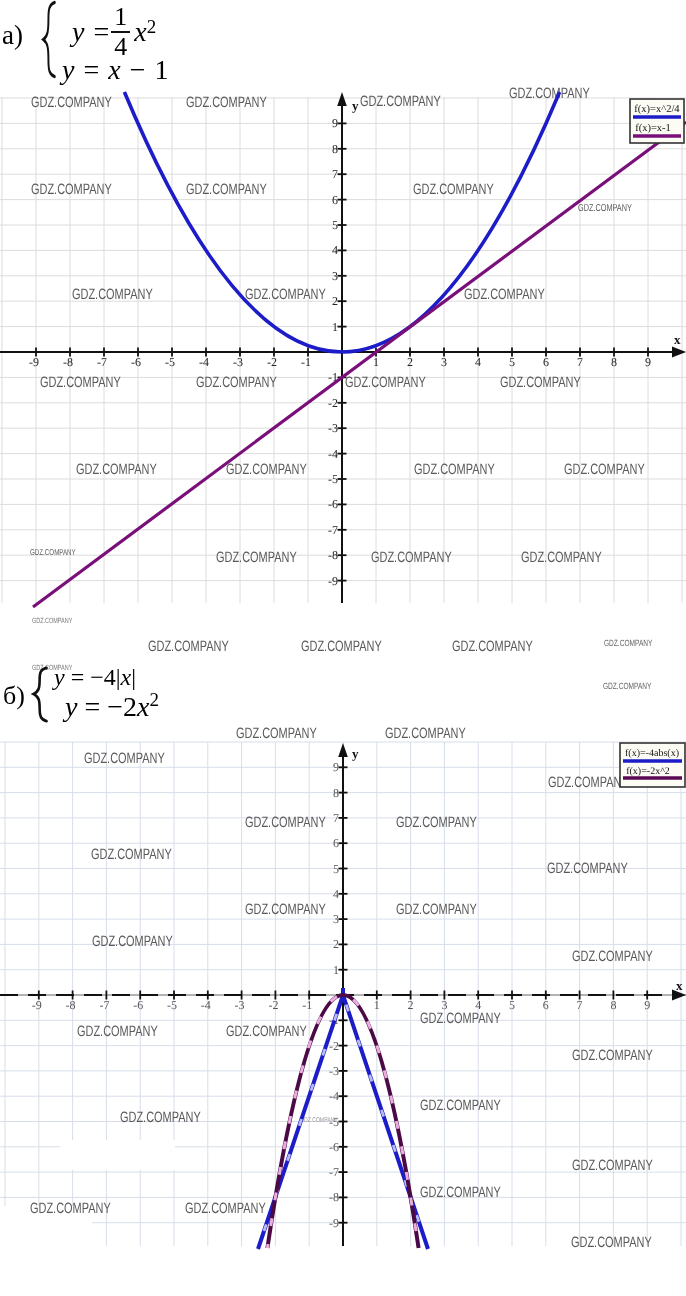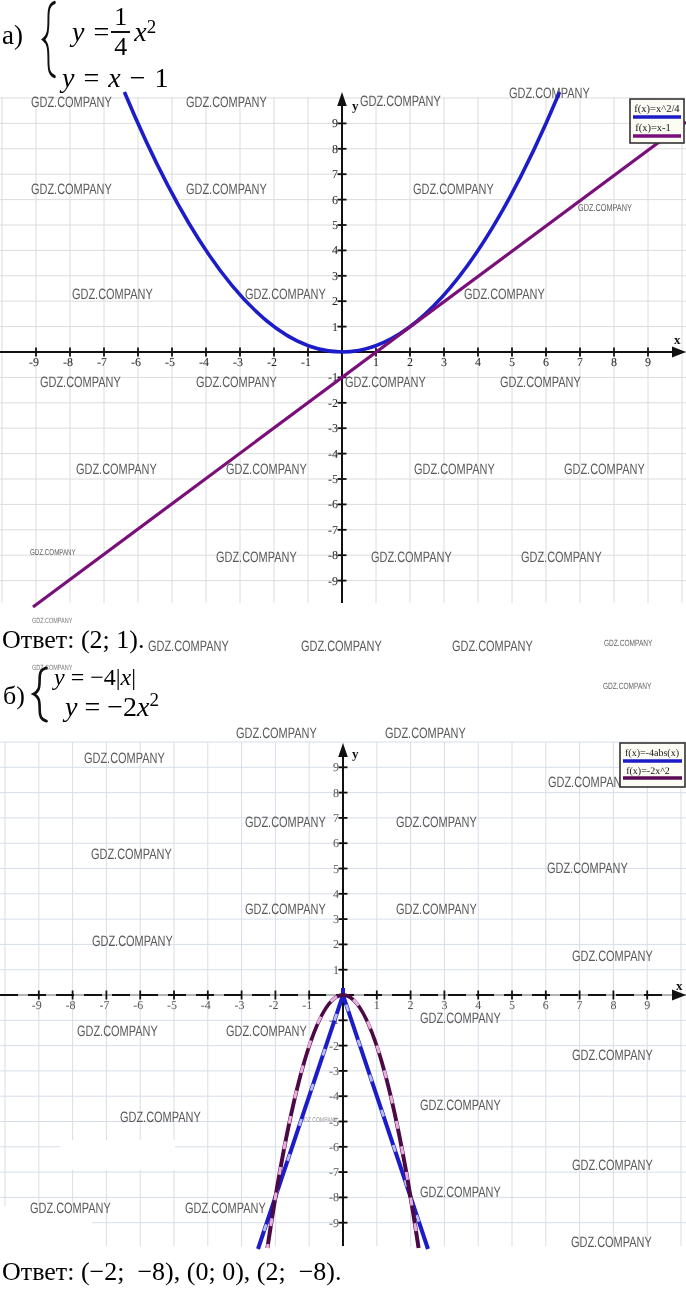--- a/index.html
+++ b/index.html
@@ -446,27 +446,25 @@
       <span style="margin:0 2px 0 9px">=</span>
 <span style="display:inline-flex;flex-direction:column;align-items:center;font-size:26px;line-height:1.06">
 <span style="padding:0 3px">1</span>
 <span style="display:block;width:19px;height:0;border-top:2px solid #111"></span>
 <span style="padding:0 3px">4</span>
       </span>
 <span class="it" style="margin-left:4px">x</span>
       <sup style="font-size:19px;line-height:1;margin-top:-10px">2</sup>
 </div>
 
-<div class="abs" style="left:62px;top:62px;font-size:28px;word-spacing:2px"><span class="it">y</span> = <span class="it">x</span> − 1</div>
-
-<div class="abs" style="left:2px;top:625px;font-size:26px">Ответ: (2; 1).</div>
+<div class="abs" style="left:62px;top:54px;font-size:28px;word-spacing:2px"><span class="it">y</span> = <span class="it">x</span> − 1</div>
+
 
 <div class="abs" style="left:3px;top:681px;font-size:26px">б)</div>
 
 <svg class="abs" style="left:31px;top:666px" width="19" height="57" viewBox="0 0 22 60" preserveAspectRatio="none">
       <path d="M 18 2 C 11 3.5 10 7 10 14 C 10 22.5 9.5 26.5 3 29.5 C 9.5 32.5 10 36.5 10 45 C 10 52 11 56.5 18 58" fill="none" stroke="#111" stroke-width="3" stroke-linecap="round"></path>
     </svg>
 
 <div class="abs" style="left:54px;top:664px;font-size:24px"><span class="it">y</span> = −4|<span class="it">x</span>|</div>
 
 <div class="abs" style="left:65px;top:689px;font-size:28px"><span class="it">y</span> = −2<span class="it">x</span><sup style="font-size:19px">2</sup></div>
 
-<div class="abs" style="left:2px;top:1257px;font-size:26px">Ответ: (−2;&nbsp; −8), (0; 0), (2;&nbsp; −8).</div>
 </div>
 </body></html>

